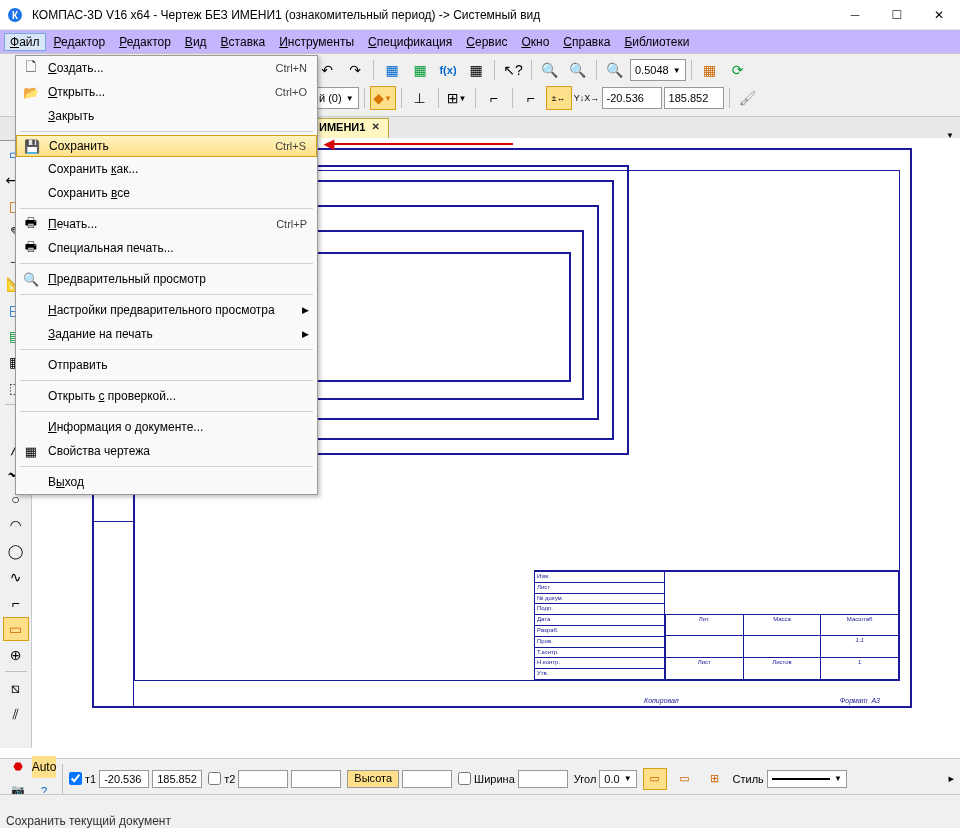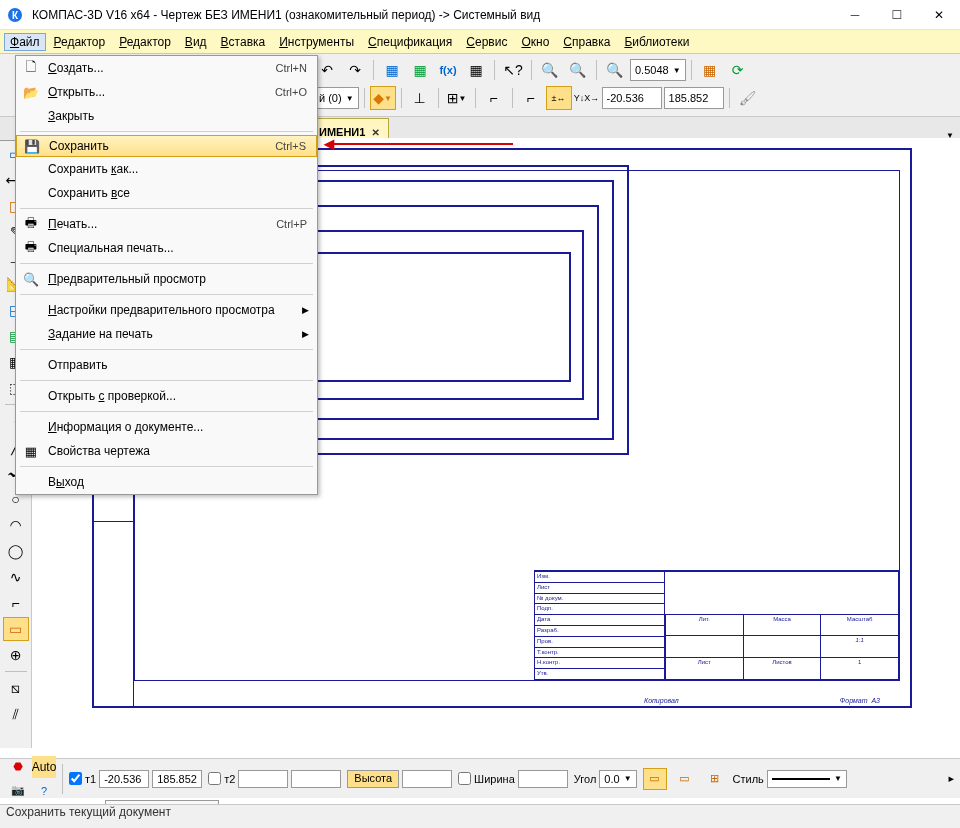--- a/index.html
+++ b/index.html
@@ -6,37 +6,37 @@
   body { width: 960px; height: 828px; background: #fff; font-size: 12px; overflow: hidden; position: relative; }
 
   
   .titlebar { height: 30px; background: #fff; display: flex; align-items: center; border-bottom: 1px solid #e5e5e5; }
   .titlebar .app-icon { width: 30px; display: flex; align-items: center; justify-content: center; color: #1a73e8; font-weight: bold; font-size: 14px; }
   .titlebar .title { flex: 1; color: #000; font-size: 12px; padding-left: 2px; }
   .titlebar .win-btn { width: 42px; height: 28px; display: flex; align-items: center; justify-content: center; color: #333; }
   .titlebar .win-btn:last-child { color: #000; }
 
   
-  .menubar { height: 24px; background: #fef9c3; display: flex; align-items: center; padding: 0 4px; gap: 2px; border-bottom: 1px solid #c9c9c9; }
+  .menubar { height: 24px; background: #c4b5fd; display: flex; align-items: center; padding: 0 4px; gap: 2px; border-bottom: 1px solid #c9c9c9; }
   .menubar .mitem { padding: 2px 6px; color: #000; cursor: default; }
   .menubar .mitem:first-letter { text-decoration: underline; }
   .menubar .mitem.active { background: #d9e6f7; border: 1px solid #7aa7db; padding: 1px 5px; }
 
   
   .toolbar-area { background: #f0f0f0; padding: 2px 4px 4px 4px; border-bottom: 1px solid #c9c9c9; position: relative; }
   .toolbar-row { display: flex; align-items: center; gap: 2px; height: 28px; }
   .tb-btn { width: 26px; height: 24px; display: flex; align-items: center; justify-content: center; border: 1px solid transparent; background: #f0f0f0; font-size: 14px; }
   .tb-btn.active { background: #ffe08a; border-color: #d4a017; }
   .tb-sep { width: 1px; height: 20px; background: #c0c0c0; margin: 0 3px; }
   .tb-combo { height: 22px; border: 1px solid #999; background: #fff; font-size: 11px; padding: 0 4px; display: flex; align-items: center; gap: 4px; }
   .tb-combo .arrow { font-size: 8px; }
 
   
   .tabrow { height: 24px; background: #e8e8e8; display: flex; align-items: flex-end; border-bottom: 1px solid #999; position: relative; }
-  .tab { height: 22px; background: #fff6c2; border: 1px solid #b5a642; border-bottom: none; padding: 2px 8px; font-weight: bold; font-size: 11px; display: flex; align-items: flex-end; gap: 6px; margin-left: 310px; }
+  .tab { height: 22px; background: #fff6c2; border: 1px solid #b5a642; border-bottom: none; padding: 2px 8px; font-weight: bold; font-size: 11px; display: flex; align-items: flex-start; gap: 6px; margin-left: 310px; }
   .tab .close { color: #333; font-size: 10px; }
   .tabrow .more { position: absolute; right: 6px; font-size: 8px; }
 
   
   .dropdown { position: absolute; left: 15px; top: 55px; width: 303px; background: #f9f9f9; border: 1px solid #999; box-shadow: 2px 2px 4px rgba(0,0,0,0.25); z-index: 100; }
   .dropdown .ditem { height: 24px; display: flex; align-items: center; padding: 0 10px 0 4px; position: relative; font-size: 12px; }
   .dropdown .ditem .dicon { width: 22px; display: flex; justify-content: center; font-size: 13px; margin-right: 6px; }
   .dropdown .ditem .dlabel { flex: 1; }
   .dropdown .ditem .dlabel .u { text-decoration: underline; }
   .dropdown .ditem .dshort { color: #444; font-size: 11px; }
@@ -76,21 +76,21 @@
   
   .infobar { position: absolute; left: 0; bottom: 30px; right: 0; height: 40px; background: #f0f0f0; border-top: 1px solid #c9c9c9; display: flex; align-items: center; padding: 0 6px; gap: 6px; font-size: 11px; }
   .infobar .ib-btn { width: 24px; height: 22px; display:flex;align-items:center;justify-content:center; }
   .infobar .ib-field { display: flex; align-items: center; gap: 3px; }
   .infobar .ib-input { border: 1px solid #999; background: #fff; height: 18px; padding: 0 4px; font-size: 11px; }
   .ib-input.highlight { background: #ffe08a; }
 
   .bottomtab { position: absolute; left: 105px; bottom: 8px; height: 20px; border: 1px solid #999; background: #f9f9f9; padding: 1px 10px; font-size: 11px; display:flex; align-items:center; gap:4px;}
 
   
-  .status { position: absolute; left: 0; bottom: 0; right: 0; height: 24px; background: #f0f0f0; border-top: 1px solid #c9c9c9; display: flex; align-items: flex-start; padding: 0 6px; font-size: 12px; color: #333; margin-top: 6px; }
+  .status { position: absolute; left: 0; bottom: 0; right: 0; height: 34px; background: #f0f0f0; border-top: 1px solid #c9c9c9; display: flex; align-items: flex-end; padding: 0 6px; font-size: 12px; color: #333; margin-top: 6px; }
 
   svg.icon { width:16px; height:16px; }
 </style>
 </head>
 <body>
 
 <div class="titlebar">
   <div class="app-icon">
     <svg class="icon" viewBox="0 0 16 16">
         <circle cx="8" cy="8" r="7" fill="#1a73e8"></circle>

